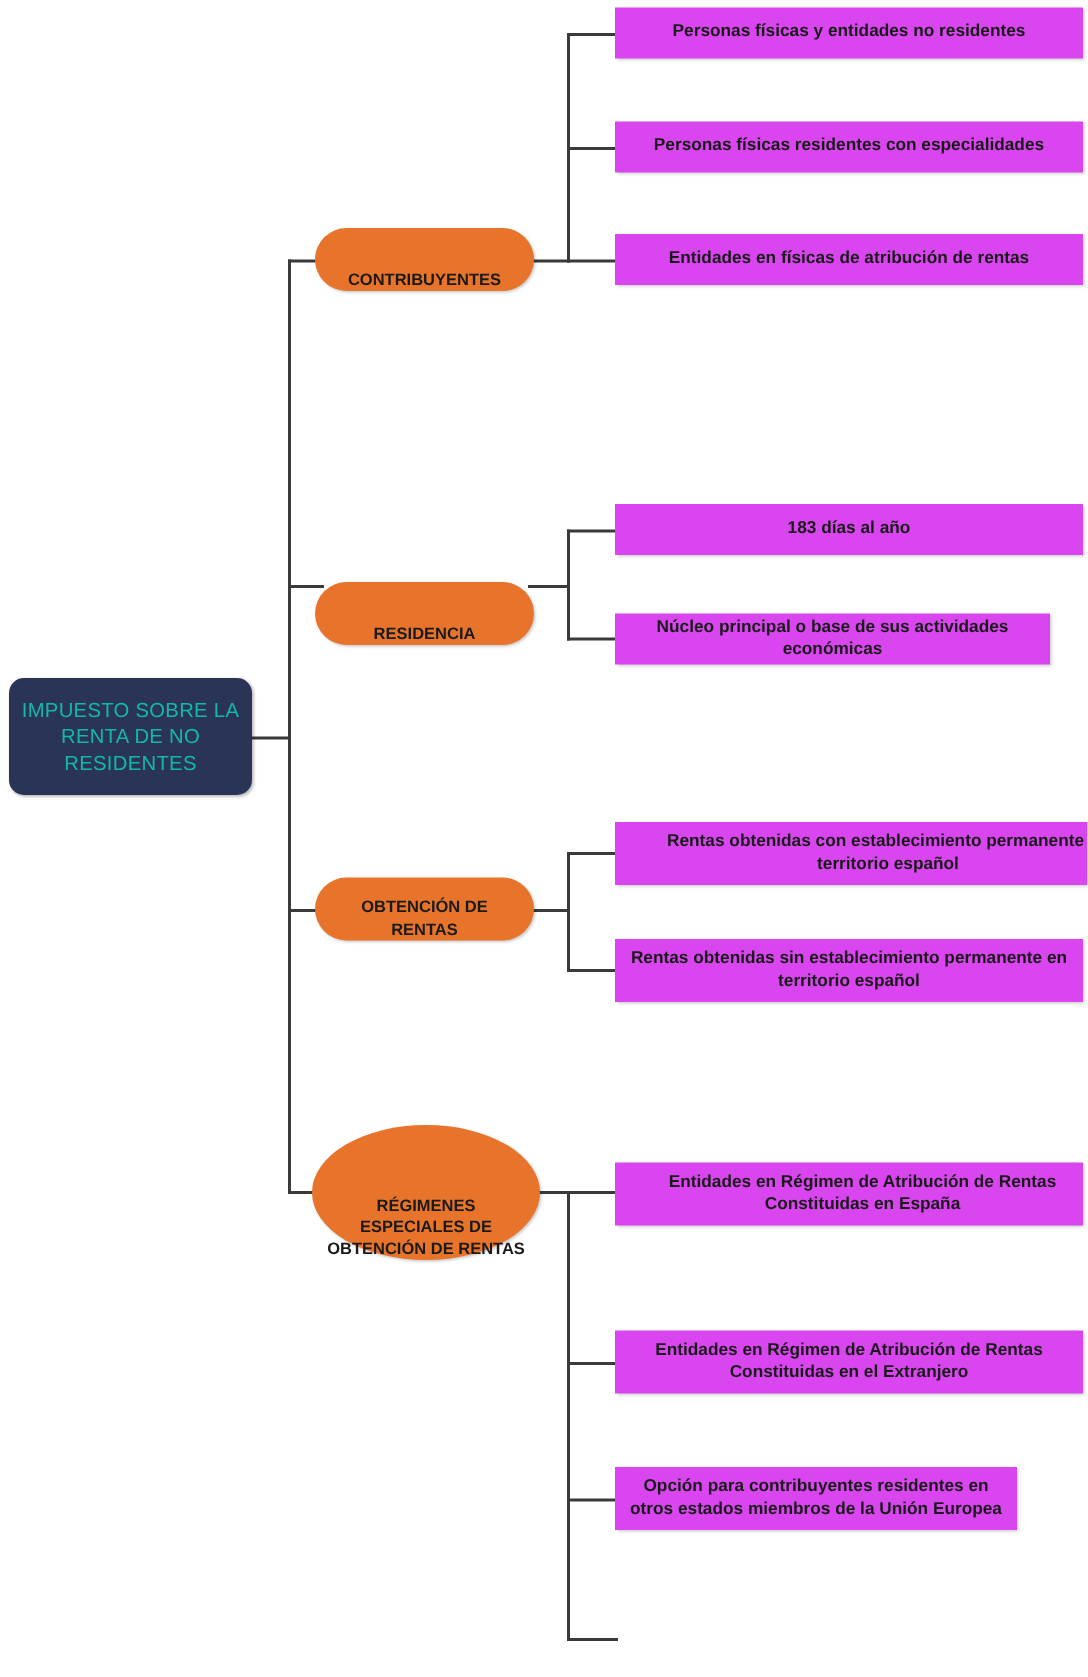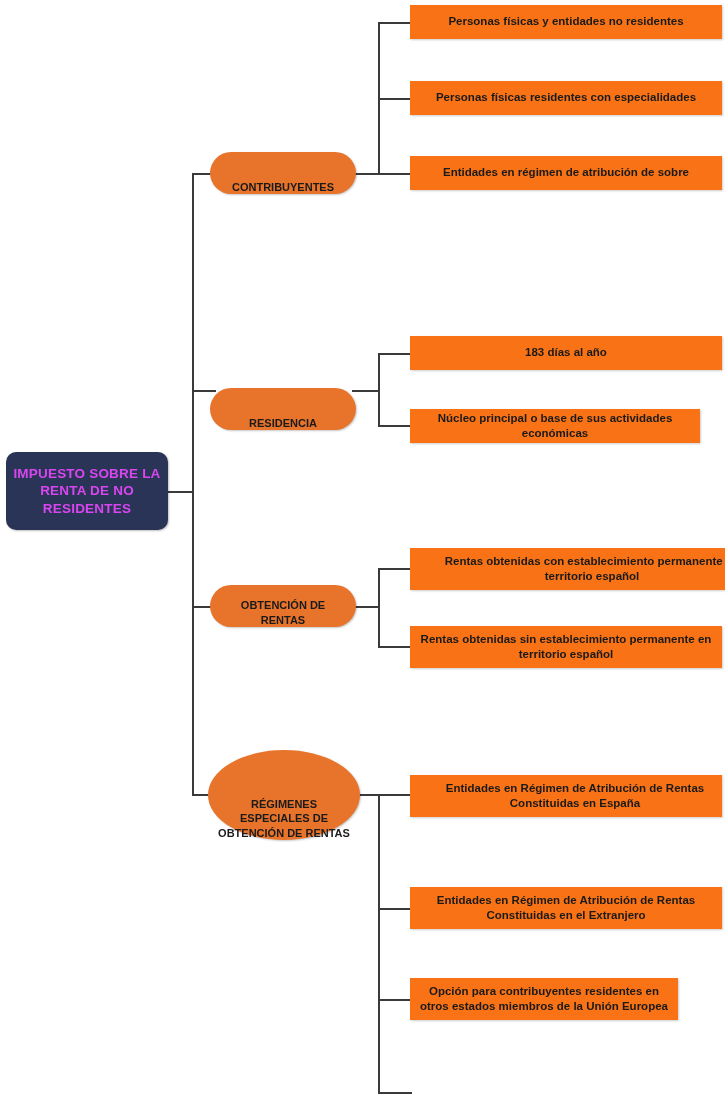--- a/index.html
+++ b/index.html
@@ -18,23 +18,23 @@
     overflow: hidden;
   }
   
   .root-node {
     position: absolute;
     display: flex;
     align-items: center;
     justify-content: center;
     text-align: center;
     background: #293457;
-    color: #d946ef;
+    color: #14b8a6;
     border-radius: 10px;
-    font-weight: bold;
+    font-weight: normal;
     font-size: 13.5px;
     line-height: 1.28;
     letter-spacing: 0.2px;
     box-shadow: 1px 1px 2px rgba(0,0,0,0.25);
     padding: 0 6px;
     box-sizing: border-box;
   }
   
   .branch-node {
     position: absolute;
@@ -53,21 +53,21 @@
   }
   .branch-pill { border-radius: 999px; }
   .branch-oval { border-radius: 50%; }
   
   .leaf-box {
     position: absolute;
     display: flex;
     align-items: center;
     justify-content: center;
     text-align: center;
-    background: #f97316;
+    background: #d946ef;
     color: #1a1a1a;
     font-size: 11.5px;
     font-weight: bold;
     line-height: 1.32;
     box-sizing: border-box;
     padding: 0 10px;
     box-shadow: 1px 1px 2px rgba(0,0,0,0.20);
   }
   
   .conn {
@@ -100,21 +100,21 @@
     <span>CONTRIBUYENTES</span>
   </div>
 
   <div class="leaf-box" style="left:410px; top:5px; width:312px; height:34px;">
     <span>Personas físicas y entidades no residentes</span>
   </div>
   <div class="leaf-box" style="left:410px; top:81px; width:312px; height:34px;">
     <span>Personas físicas residentes con especialidades</span>
   </div>
   <div class="leaf-box" style="left:410px; top:156px; width:312px; height:34px;">
-    <span>Entidades en régimen de atribución de sobre</span>
+    <span>Entidades en físicas de atribución de rentas</span>
   </div>
 
   <div class="conn conn-h" style="left:352px; top:390px; width:28px;"></div>
   <div class="conn conn-v" style="left:378px; top:353px; height:74px;"></div>
   <div class="conn conn-h" style="left:378px; top:353px; width:34px;"></div>
   <div class="conn conn-h" style="left:378px; top:425px; width:34px;"></div>
 
   <div class="branch-node branch-pill" style="left:210px; top:388px; width:146px; height:42px;">
     <span>RESIDENCIA</span>
   </div>

